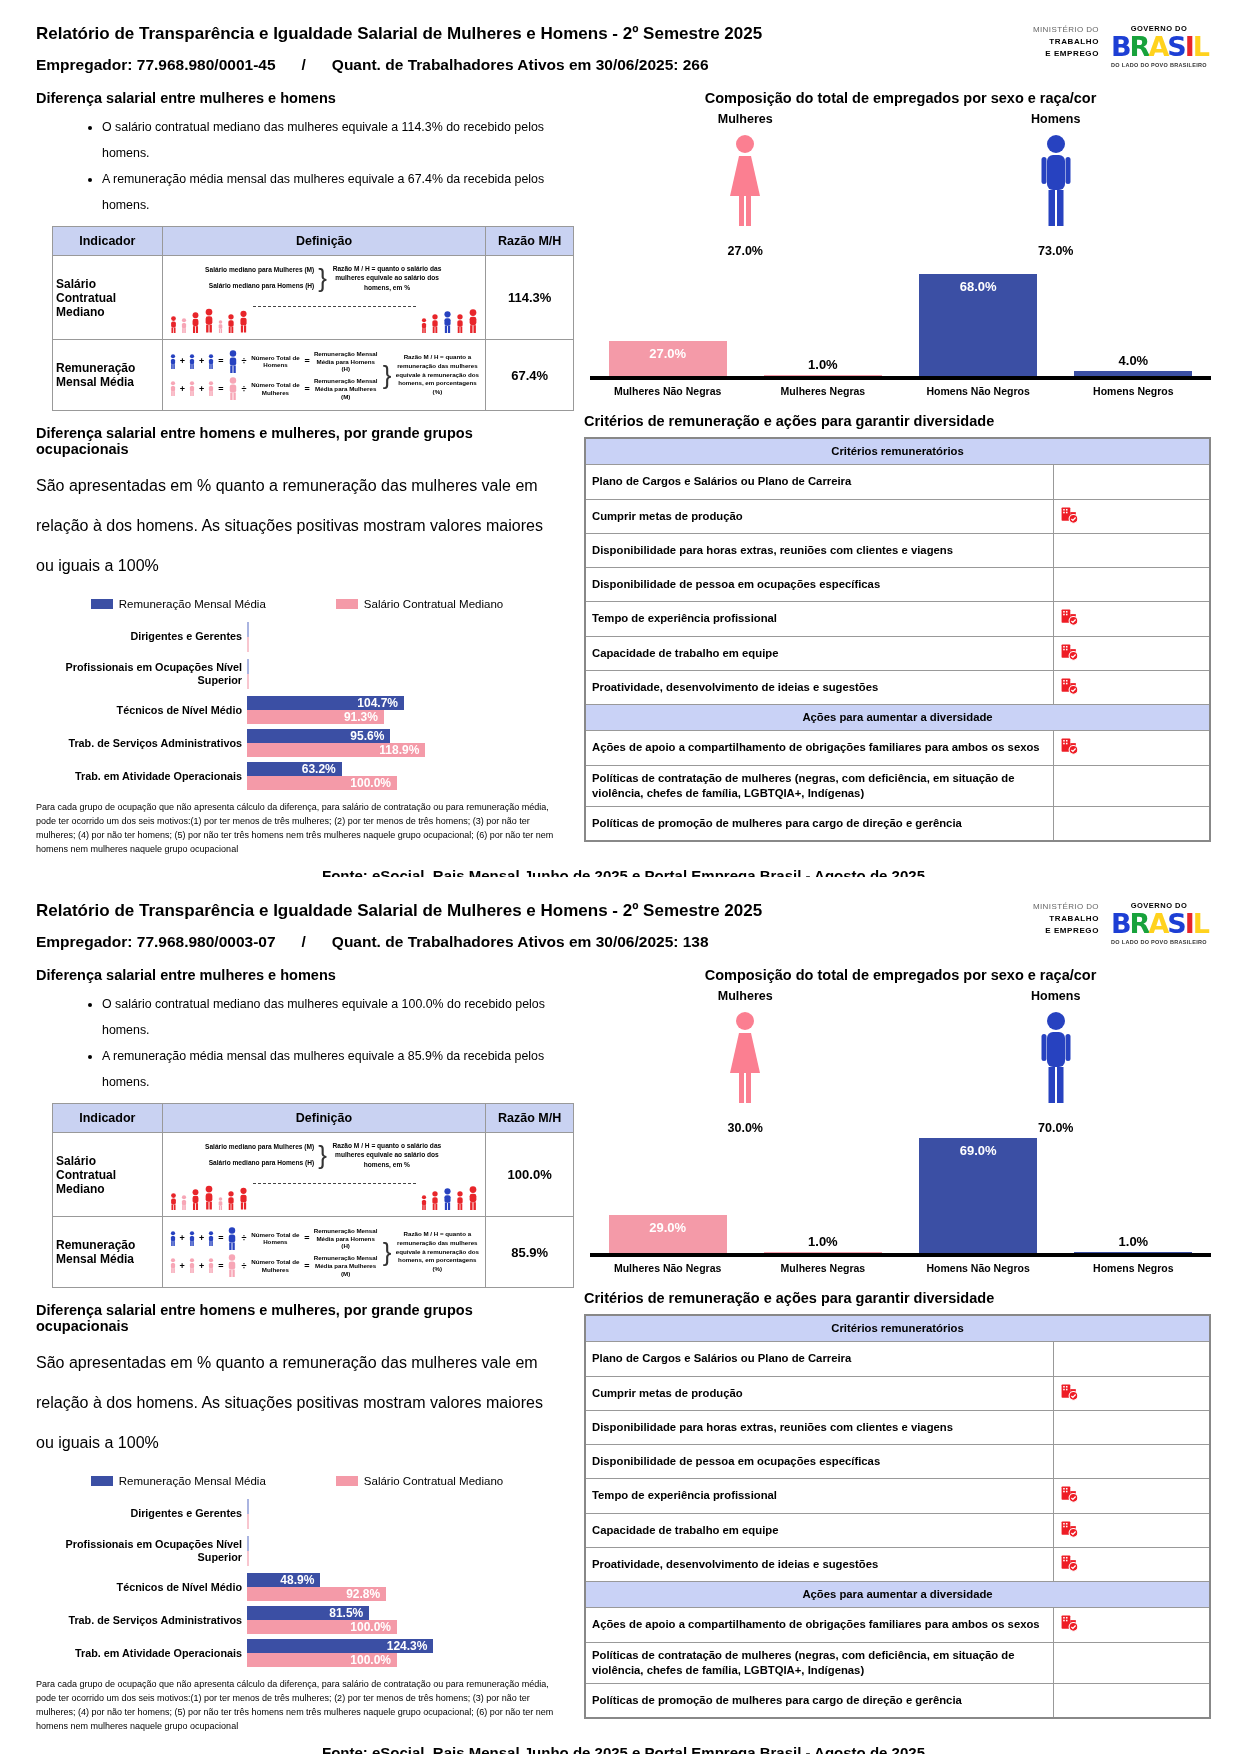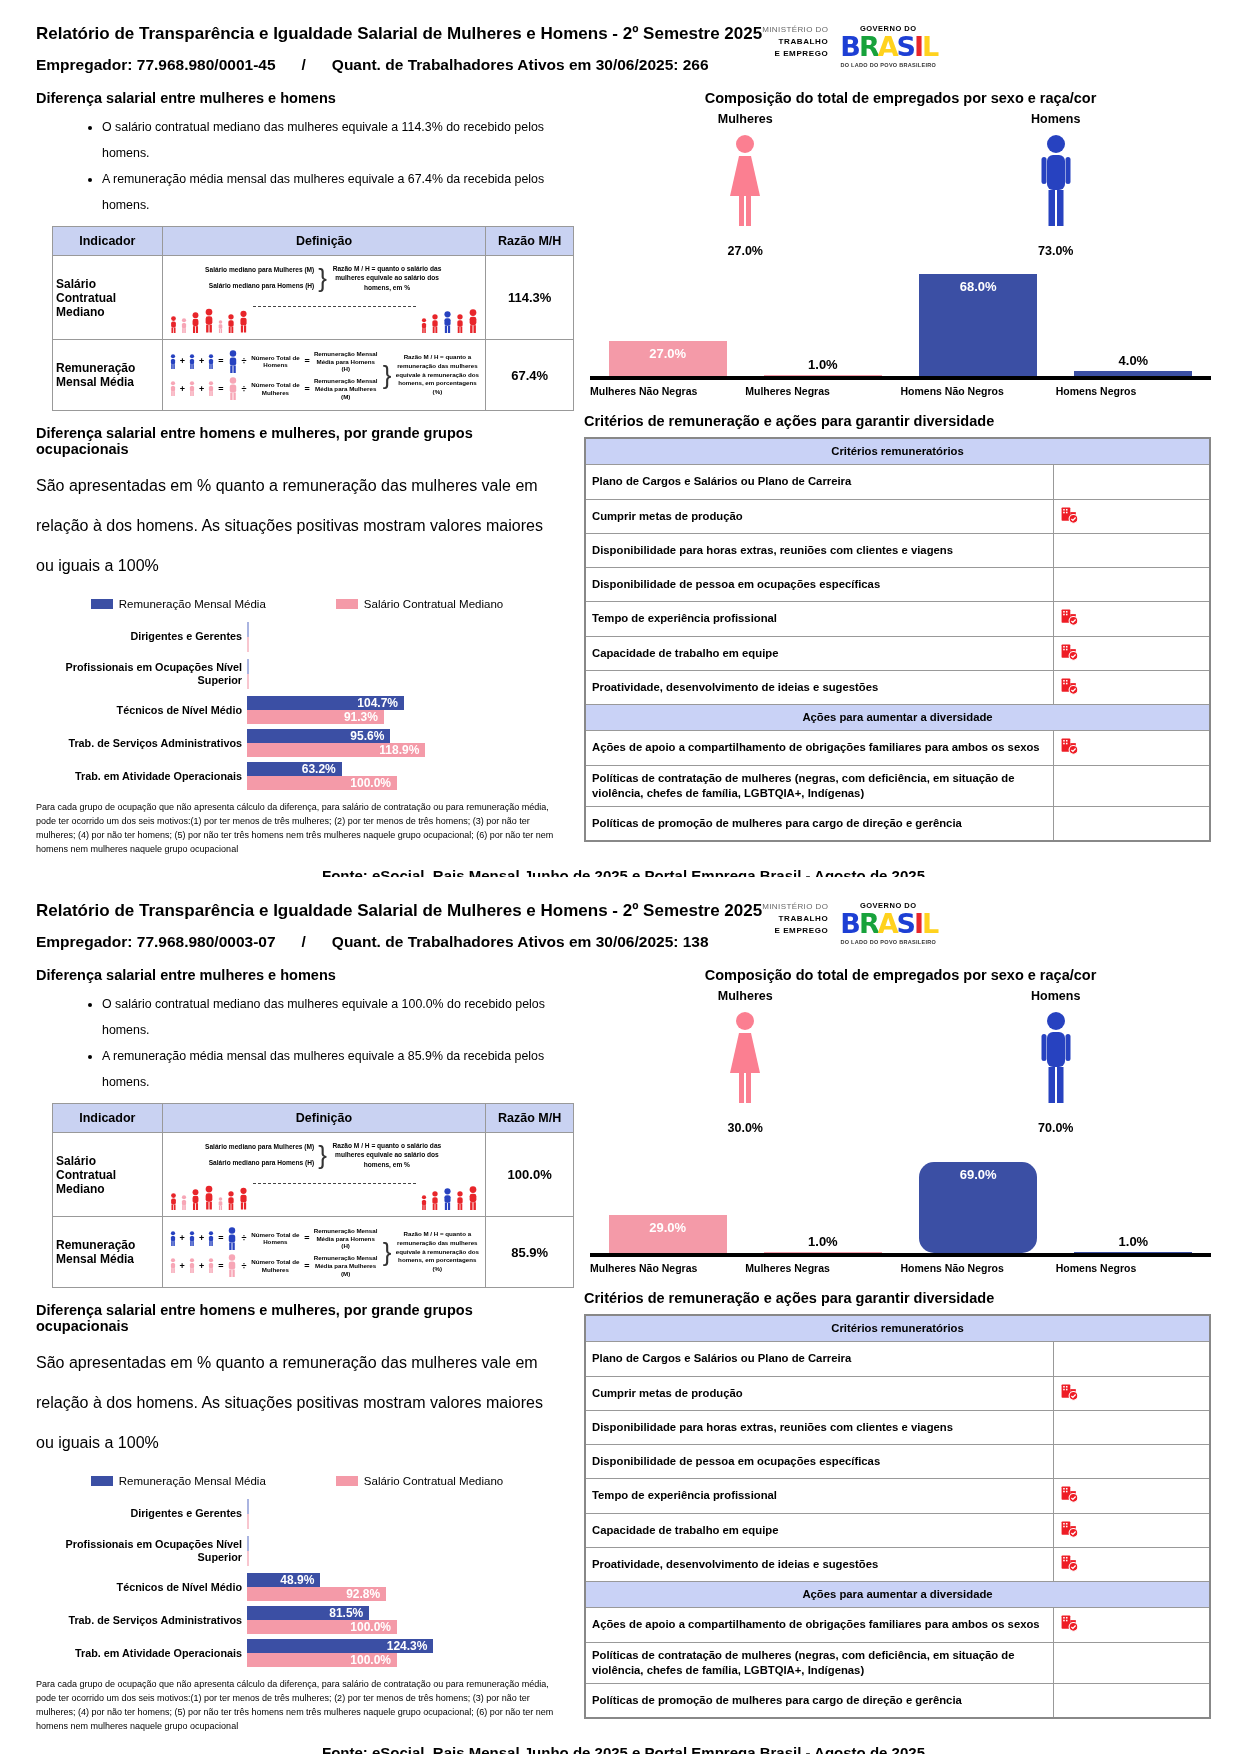--- a/index.html
+++ b/index.html
@@ -1,19 +1,19 @@
 <!DOCTYPE html>
 <html><head>
 <meta charset="utf-8">
 <style>
   html,body{margin:0;padding:0;background:#fff;}
   body{font-family:"Liberation Sans",sans-serif;color:#000;width:1241px;}
   .page{width:1241px;height:877px;box-sizing:border-box;padding:24px 30px 6px 36px;overflow:hidden;background:#fff;display:flex;flex-direction:column;}
   
-  .hdr{display:flex;align-items:flex-start;}
+  .hdr{display:flex;justify-content:space-between;align-items:flex-start;}
   .hdr-t1{font-size:17px;font-weight:bold;}
   .hdr-t2{font-size:15.5px;font-weight:bold;margin-top:12px;display:flex;gap:26px;align-items:baseline;}
   .logos{display:flex;gap:12px;align-items:flex-start;padding-right:4px;}
   .ministry{text-align:right;font-size:8px;line-height:1.5;}
   .ministry .m1{color:#666;letter-spacing:.4px;}
   .ministry .m2,.ministry .m3{font-weight:bold;letter-spacing:.6px;}
   .gov{text-align:center;width:96px;}
   .gov-top{font-size:7.5px;font-weight:bold;letter-spacing:.5px;}
   .brasil{font-size:27px;font-weight:900;letter-spacing:-2px;line-height:1;font-family:"DejaVu Sans",sans-serif;}
   .bl0{color:#1d3fd4}.bl1{color:#18a23c}.bl2{color:#ffd21e}.bl3{color:#1d3fd4}.bl4{color:#e8252a}.bl5{color:#ffd21e}
@@ -71,21 +71,21 @@
   .comp-pct{font-size:12.5px;font-weight:bold;margin-top:10px;}
   .vchart{margin-top:16px;}
   .vbars{display:flex;align-items:flex-end;height:102px;}
   .vslot{flex:1;display:flex;flex-direction:column;align-items:center;justify-content:flex-end;}
   .vbar{width:118px;position:relative;}
   .vbar.pink{background:#f49aa8}.vbar.blue{background:#3b4fa4}
   .vlabel-in{display:block;text-align:center;color:#fff;font-weight:bold;font-size:13px;padding-top:5px;}
   .vlabel-out{color:#000;font-weight:bold;font-size:13px;margin-bottom:3px;}
   .vaxis{height:4px;background:#000;margin-top:0;}
   .vxlabels{display:flex;margin-top:5px;}
-  .vxlabels div{flex:1;text-align:left;font-size:10.5px;font-weight:bold;}
+  .vxlabels div{flex:1;text-align:center;font-size:10.5px;font-weight:bold;}
   
   .crit{margin-top:16px;}
   .crit-table{border-collapse:collapse;width:100%;margin-top:8px;border:2px solid #888;}
   .crit-table td{border:1px solid #999;font-size:11.3px;font-weight:bold;padding:5px 6px;line-height:1.35;}
   .crit-head{background:#c9d2f6;text-align:center;font-size:12.5px;padding:7px 4px;}
   .crit-icon-cell{width:25%;}
   .crit-icon{display:inline-block;line-height:0;}
   
   .page-footer{text-align:center;font-weight:bold;font-size:15px;margin-top:auto;padding:10px 0 8px 0;}
 </style>
@@ -879,21 +879,21 @@
             <div class="vslot">
                 <div class="vbar pink" style="height: 37.7px;">
                   <span class="vlabel-in">29.0%</span>
                 </div>
               </div>
             <div class="vslot">
                 <div class="vlabel-out">1.0%</div>
                 <div class="vbar pink" style="height: 1.5px;"></div>
               </div>
             <div class="vslot">
-                <div class="vbar blue" style="height: 91px; border-radius: 15px;">
+                <div class="vbar blue" style="height: 115px;">
                   <span class="vlabel-in">69.0%</span>
                 </div>
               </div>
             <div class="vslot">
                 <div class="vlabel-out">1.0%</div>
                 <div class="vbar blue" style="height: 1.5px;"></div>
               </div>
           </div>
           <div class="vaxis"></div>
           <div class="vxlabels">

